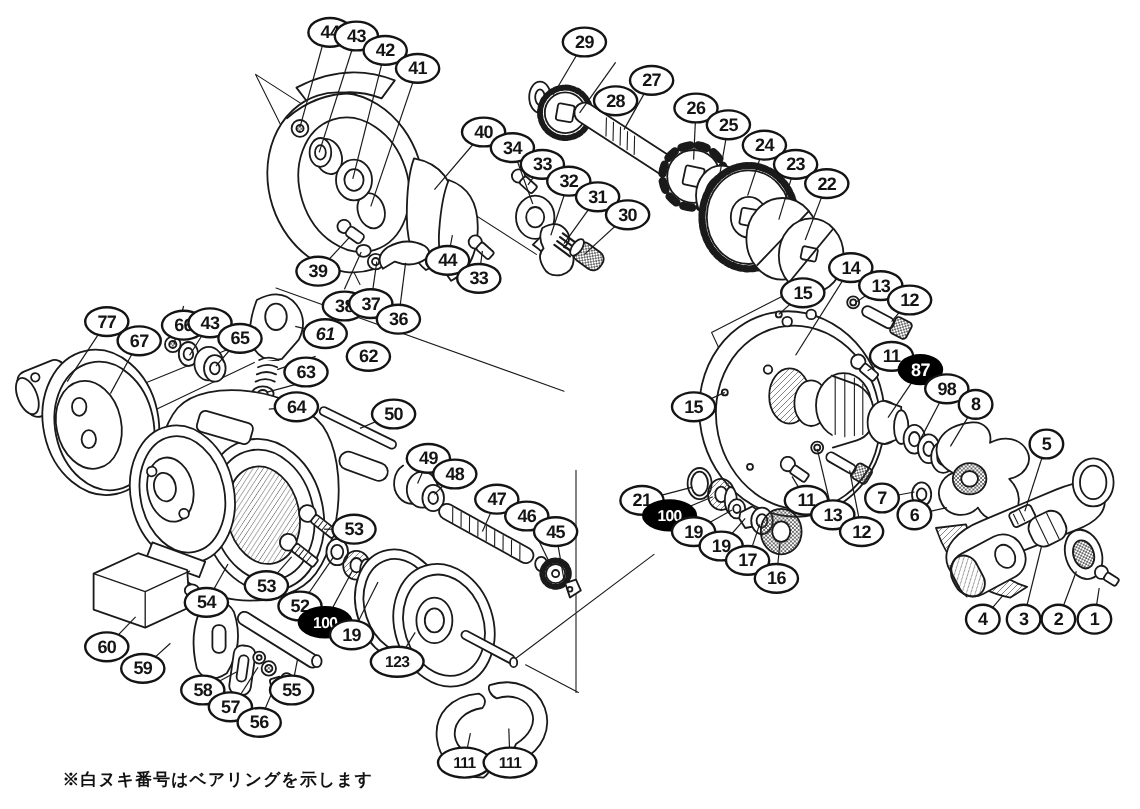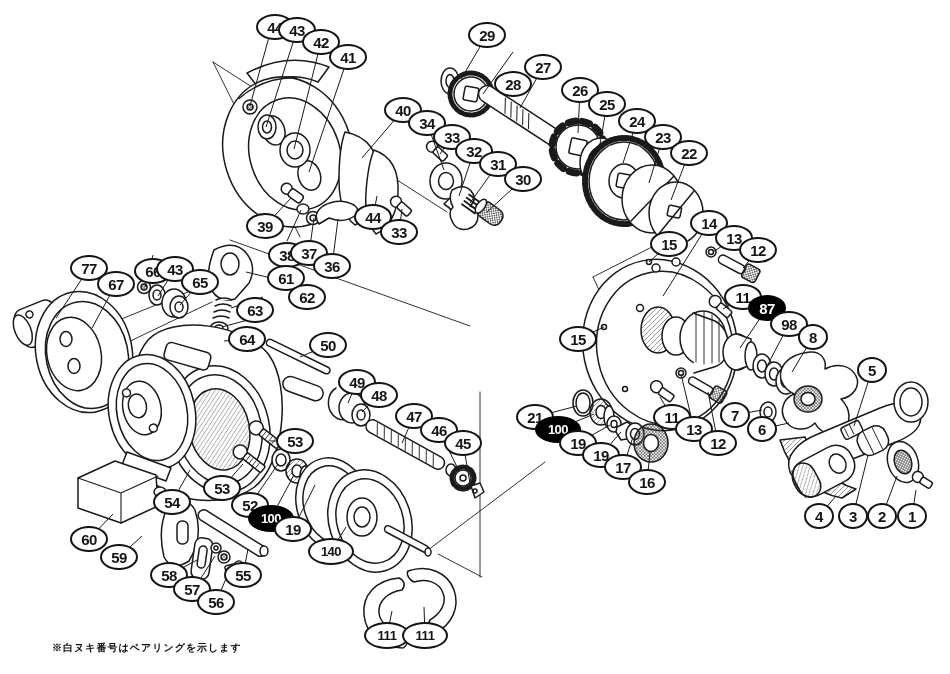--- a/index.html
+++ b/index.html
@@ -6,21 +6,21 @@
   .stage{position:relative;width:950px;height:674px;background:#fff;overflow:hidden;
          font-family:"Liberation Sans",sans-serif;}
   .stage svg.art,.stage svg.leaders{position:absolute;left:0;top:0;}
   .callout-layer{position:absolute;left:0;top:0;width:950px;height:674px;}
   .callout{position:absolute;display:flex;align-items:center;justify-content:center;
            background:#fff;border:2px solid #141414;border-radius:50%;
            font-weight:bold;font-size:15px;color:#141414;box-sizing:border-box;
            font-family:"Liberation Sans",sans-serif;letter-spacing:-0.5px;}
   .callout.filled{background:#000;color:#fff;border-color:#000;}
   .callout.d3{font-size:13px;}
-  .note{position:absolute;left:52px;top:641px;font-weight:bold;font-size:10px;color:#111;
+  .note{position:absolute;left:52px;top:641px;font-weight:bold;font-size:14px;color:#111;
         font-family:Liberation Sans, sans-serif;letter-spacing:1px;}
 </style>
 </head>
 <body>
 
 <div class="stage">
 
 <svg class="art" width="950" height="674" viewBox="0 0 950 674">
 <defs>
   <pattern id="kn" width="3.2" height="3.2" patternUnits="userSpaceOnUse">
@@ -491,21 +491,21 @@
       <div class="callout" style="left: 380px; top: 219px; width: 38px; height: 26px;">33</div>
       <div class="callout" style="left: 246px; top: 213px; width: 38px; height: 26px;">39</div>
       <div class="callout" style="left: 268px; top: 242px; width: 38px; height: 26px;">38</div>
       <div class="callout" style="left: 290px; top: 240px; width: 38px; height: 26px;">37</div>
       <div class="callout" style="left: 313px; top: 253px; width: 38px; height: 26px;">36</div>
       <div class="callout" style="left: 70px; top: 255px; width: 38px; height: 26px;">77</div>
       <div class="callout" style="left: 97px; top: 271px; width: 38px; height: 26px;">67</div>
       <div class="callout" style="left: 134px; top: 242px; width: 38px; height: 26px; margin-top: 16px;">66</div>
       <div class="callout" style="left: 156px; top: 256px; width: 38px; height: 26px;">43</div>
       <div class="callout" style="left: 181px; top: 269px; width: 38px; height: 26px;">65</div>
-      <div class="callout" style="left: 267px; top: 265px; width: 38px; height: 26px;">61</div>
+      <div class="callout" style="left: 252px; top: 265px; width: 38px; height: 26px; font-style: italic;">61</div>
       <div class="callout" style="left: 244px; top: 284px; width: 38px; height: 26px; margin-left: 44px;">62</div>
       <div class="callout" style="left: 236px; top: 297px; width: 38px; height: 26px;">63</div>
       <div class="callout" style="left: 228px; top: 326px; width: 38px; height: 26px;">64</div>
       <div class="callout" style="left: 690px; top: 210px; width: 38px; height: 26px;">14</div>
       <div class="callout" style="left: 715px; top: 225px; width: 38px; height: 26px;">13</div>
       <div class="callout" style="left: 739px; top: 237px; width: 38px; height: 26px;">12</div>
       <div class="callout" style="left: 650px; top: 231px; width: 38px; height: 26px;">15</div>
       <div class="callout" style="left: 724px; top: 284px; width: 38px; height: 26px;">11</div>
       <div class="callout filled" style="left: 748px; top: 295px; width: 38px; height: 26px;">87</div>
       <div class="callout" style="left: 770px; top: 311px; width: 38px; height: 26px;">98</div>
@@ -528,21 +528,21 @@
       <div class="callout" style="left: 360px; top: 382px; width: 38px; height: 26px;">48</div>
       <div class="callout" style="left: 395px; top: 403px; width: 38px; height: 26px;">47</div>
       <div class="callout" style="left: 420px; top: 417px; width: 38px; height: 26px;">46</div>
       <div class="callout" style="left: 444px; top: 430px; width: 38px; height: 26px;">45</div>
       <div class="callout" style="left: 276px; top: 428px; width: 38px; height: 26px;">53</div>
       <div class="callout" style="left: 203px; top: 475px; width: 38px; height: 26px;">53</div>
       <div class="callout" style="left: 153px; top: 489px; width: 38px; height: 26px;">54</div>
       <div class="callout" style="left: 231px; top: 492px; width: 38px; height: 26px;">52</div>
       <div class="callout filled d3" style="left: 248px; top: 504.5px; width: 46px; height: 27px;">100</div>
       <div class="callout" style="left: 274px; top: 516px; width: 38px; height: 26px;">19</div>
-      <div class="callout d3" style="left: 308px; top: 537.5px; width: 46px; height: 27px;">140</div>
+      <div class="callout d3" style="left: 308px; top: 537.5px; width: 46px; height: 27px;">123</div>
       <div class="callout" style="left: 224px; top: 562px; width: 38px; height: 26px;">55</div>
       <div class="callout" style="left: 150px; top: 562px; width: 38px; height: 26px;">58</div>
       <div class="callout" style="left: 173px; top: 576px; width: 38px; height: 26px;">57</div>
       <div class="callout" style="left: 197px; top: 589px; width: 38px; height: 26px;">56</div>
       <div class="callout" style="left: 70px; top: 526px; width: 38px; height: 26px;">60</div>
       <div class="callout" style="left: 100px; top: 544px; width: 38px; height: 26px;">59</div>
       <div class="callout" style="left: 804px; top: 503px; width: 30px; height: 26px;">4</div>
       <div class="callout" style="left: 838px; top: 503px; width: 30px; height: 26px;">3</div>
       <div class="callout" style="left: 867px; top: 503px; width: 30px; height: 26px;">2</div>
       <div class="callout" style="left: 897px; top: 503px; width: 30px; height: 26px;">1</div>

